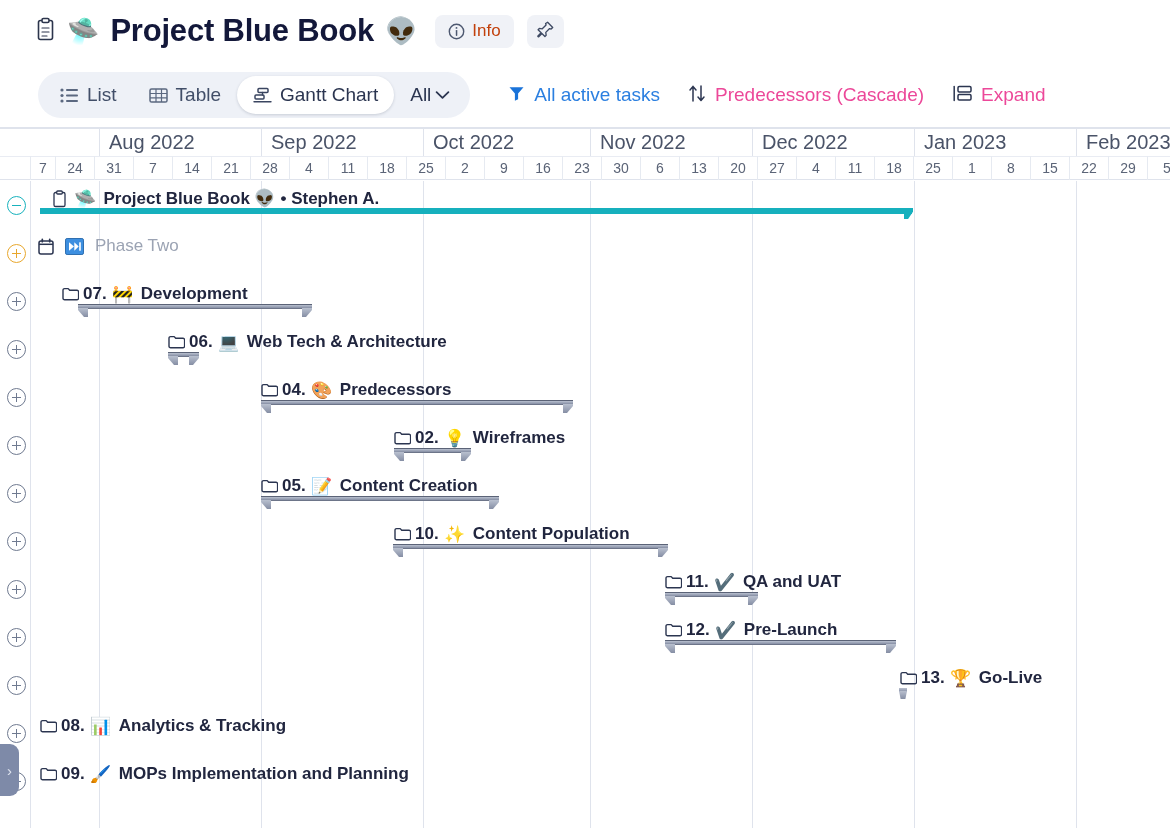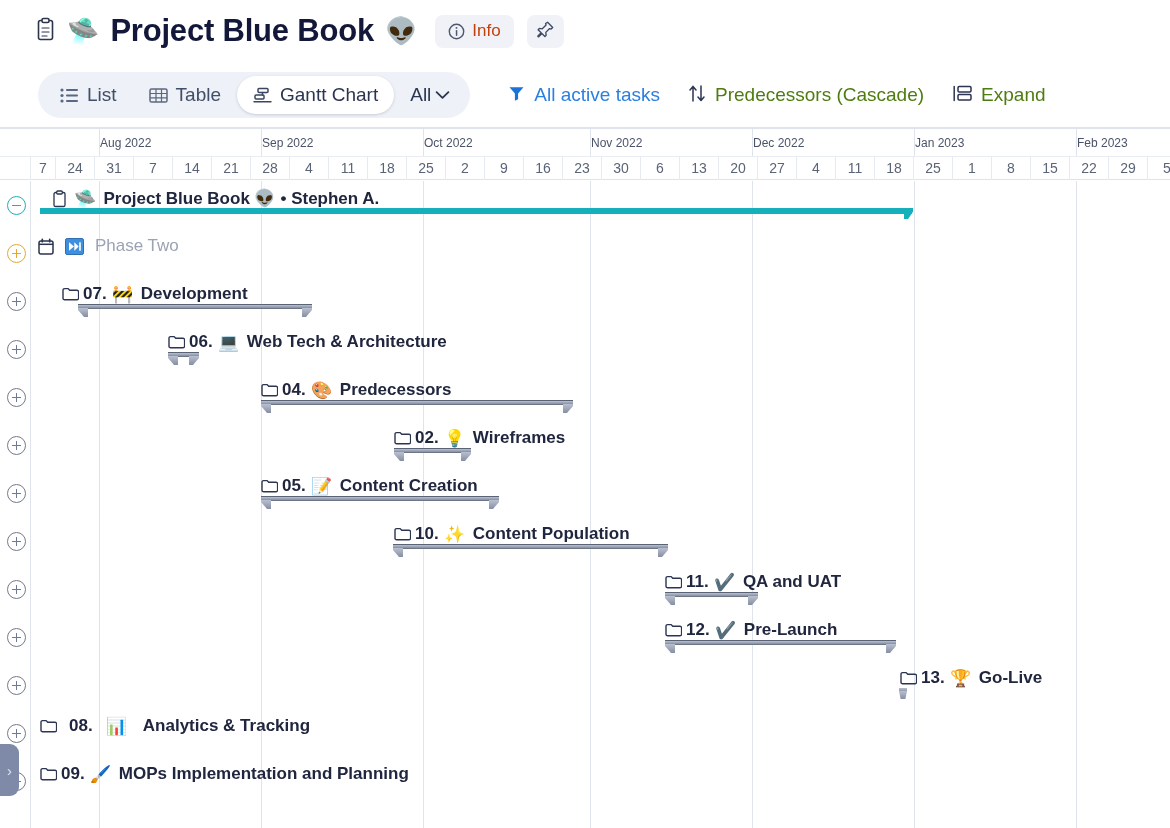--- a/index.html
+++ b/index.html
@@ -48,35 +48,35 @@
   }
   .seg-item .lbl { font-size: 19px; color: #414e68; }
   .seg-item.active { background: #ffffff; box-shadow: 0 1px 3px rgba(20,30,60,.17); }
   .seg-item.active .lbl { color: #2b3550; }
   .seg-item .ic { display:flex; align-items:center; color:#6a7governs; }
   .seg-all { display: flex; align-items: center; gap: 4px; padding: 0 14px 0 16px; cursor: pointer; }
   .seg-all .lbl { font-size: 19px; color: #2b3550; }
 
   .tb-actions { display: flex; align-items: center; margin-left: 24px; gap: 0; }
   .tb-btn { display: flex; align-items: center; gap: 9px; padding: 0 14px; height: 40px; cursor: pointer; white-space: nowrap; }
-  .tb-btn .lbl { font-size: 19px; color: #4d7c0f; }
+  .tb-btn .lbl { font-size: 19px; color: #ec4899; }
   .tb-btn.blue .lbl { color: #2b7fe0; }
 
   
   .tl-head {
     position: absolute; left: 0; top: 128px; width: 1170px; height: 52px;
     border-top: 1px solid #dfe3ec; border-bottom: 1px solid #dfe3ec;
   }
   .tl-months { position: absolute; left: 0; top: 0; height: 27px; width: 1170px; }
   .tl-days   { position: absolute; left: 0; top: 27px; height: 24px; width: 1170px; }
   .mcell {
     position: absolute; top: 0; height: 27px;
     border-left: 1px solid #dfe3ec;
-    font-size: 12px; color: #4a5368; display: flex; align-items: center;
-    white-space: nowrap;
+    font-size: 20px; color: #4a5368; display: flex; align-items: center;
+    padding-left: 9px; white-space: nowrap;
   }
   .dcell {
     position: absolute; top: 0; height: 24px;
     border-left: 1px solid #e6eaf1;
     font-size: 14px; color: #5b6477;
     display: flex; align-items: center; justify-content: center;
   }
   .tl-midline { position:absolute; left:0; top:27px; width:1170px; height:1px; background:#e9ecf3; }
 
   
@@ -512,21 +512,21 @@
             <span class="emo">🏆</span>
             <span class="nm">Go-Live</span>
           </div>
           <div class="milestone" style="left: 899px; top: 27px;">
             <span class="mtop"></span>
             <span class="mbot"></span>
           </div>
         </div>
         <div class="row" style="top: 528px;">
           <div class="toggle plus" style="top: 15px;"></div>
-          <div class="tlabel" style="left: 40px; top: 7px; gap: 8px;">
+          <div class="tlabel" style="left: 40px; top: 7px;">
             <span class="folder">
               <svg width="17" height="14" viewBox="0 0 17 14">
                 <path d="M1 3.2a1.6 1.6 0 011.6-1.6h3.6l1.5 1.7h7.3a1.6 1.6 0 011.6 1.6v6.3a1.6 1.6 0 01-1.6 1.6H2.6A1.6 1.6 0 011 11.2z" fill="none" stroke="#2b3550" stroke-width="1.4" stroke-linejoin="round"></path>
               </svg>
             </span>
             <span class="num">08.</span>
             <span class="emo">📊</span>
             <span class="nm">Analytics &amp; Tracking</span>
           </div>
         </div>

